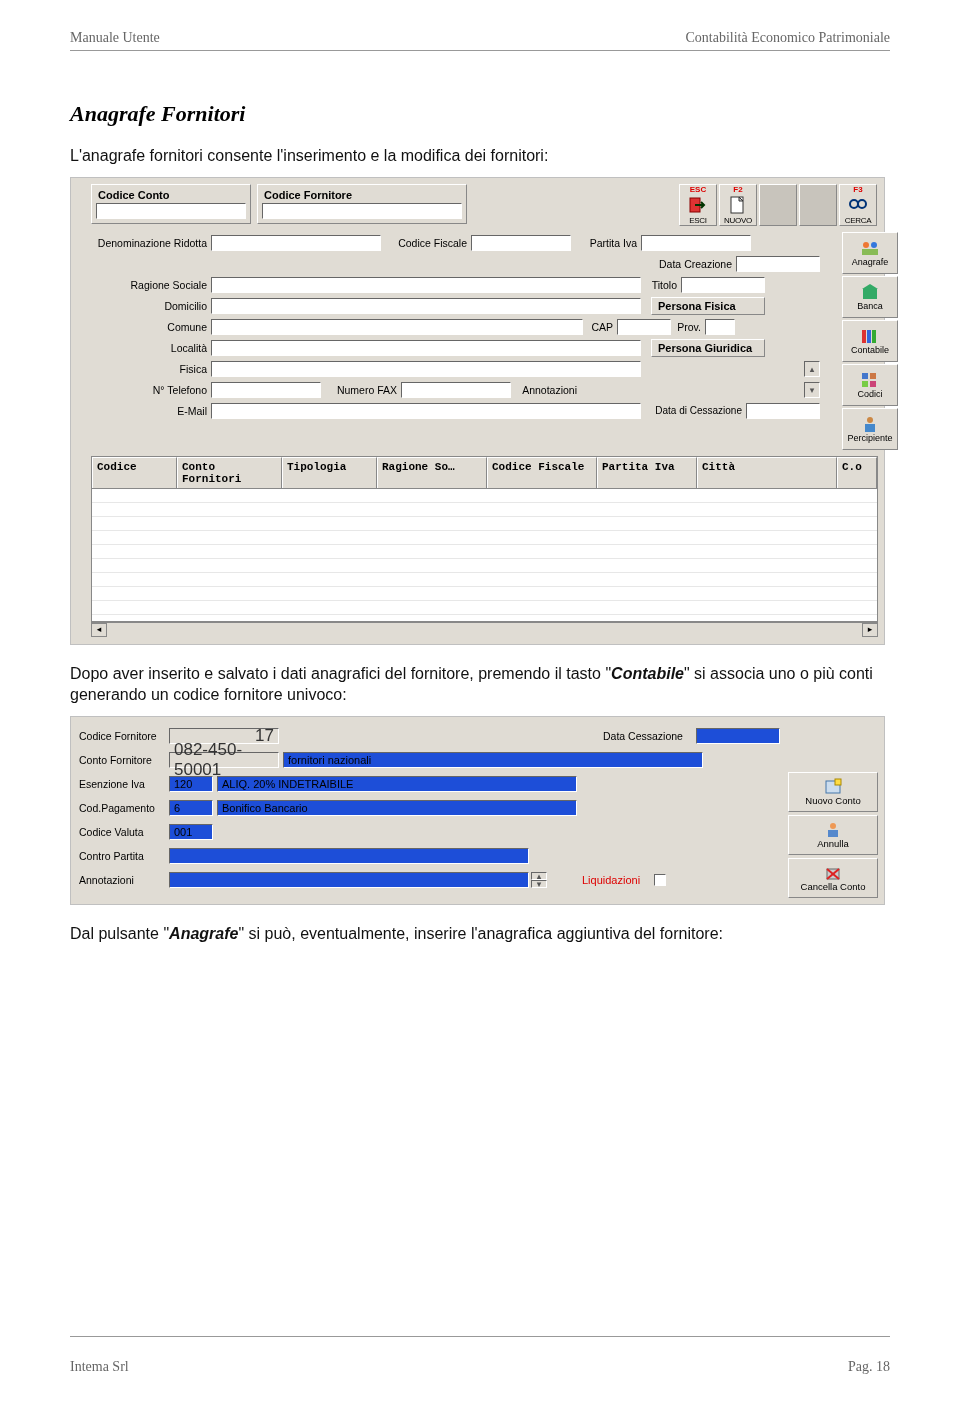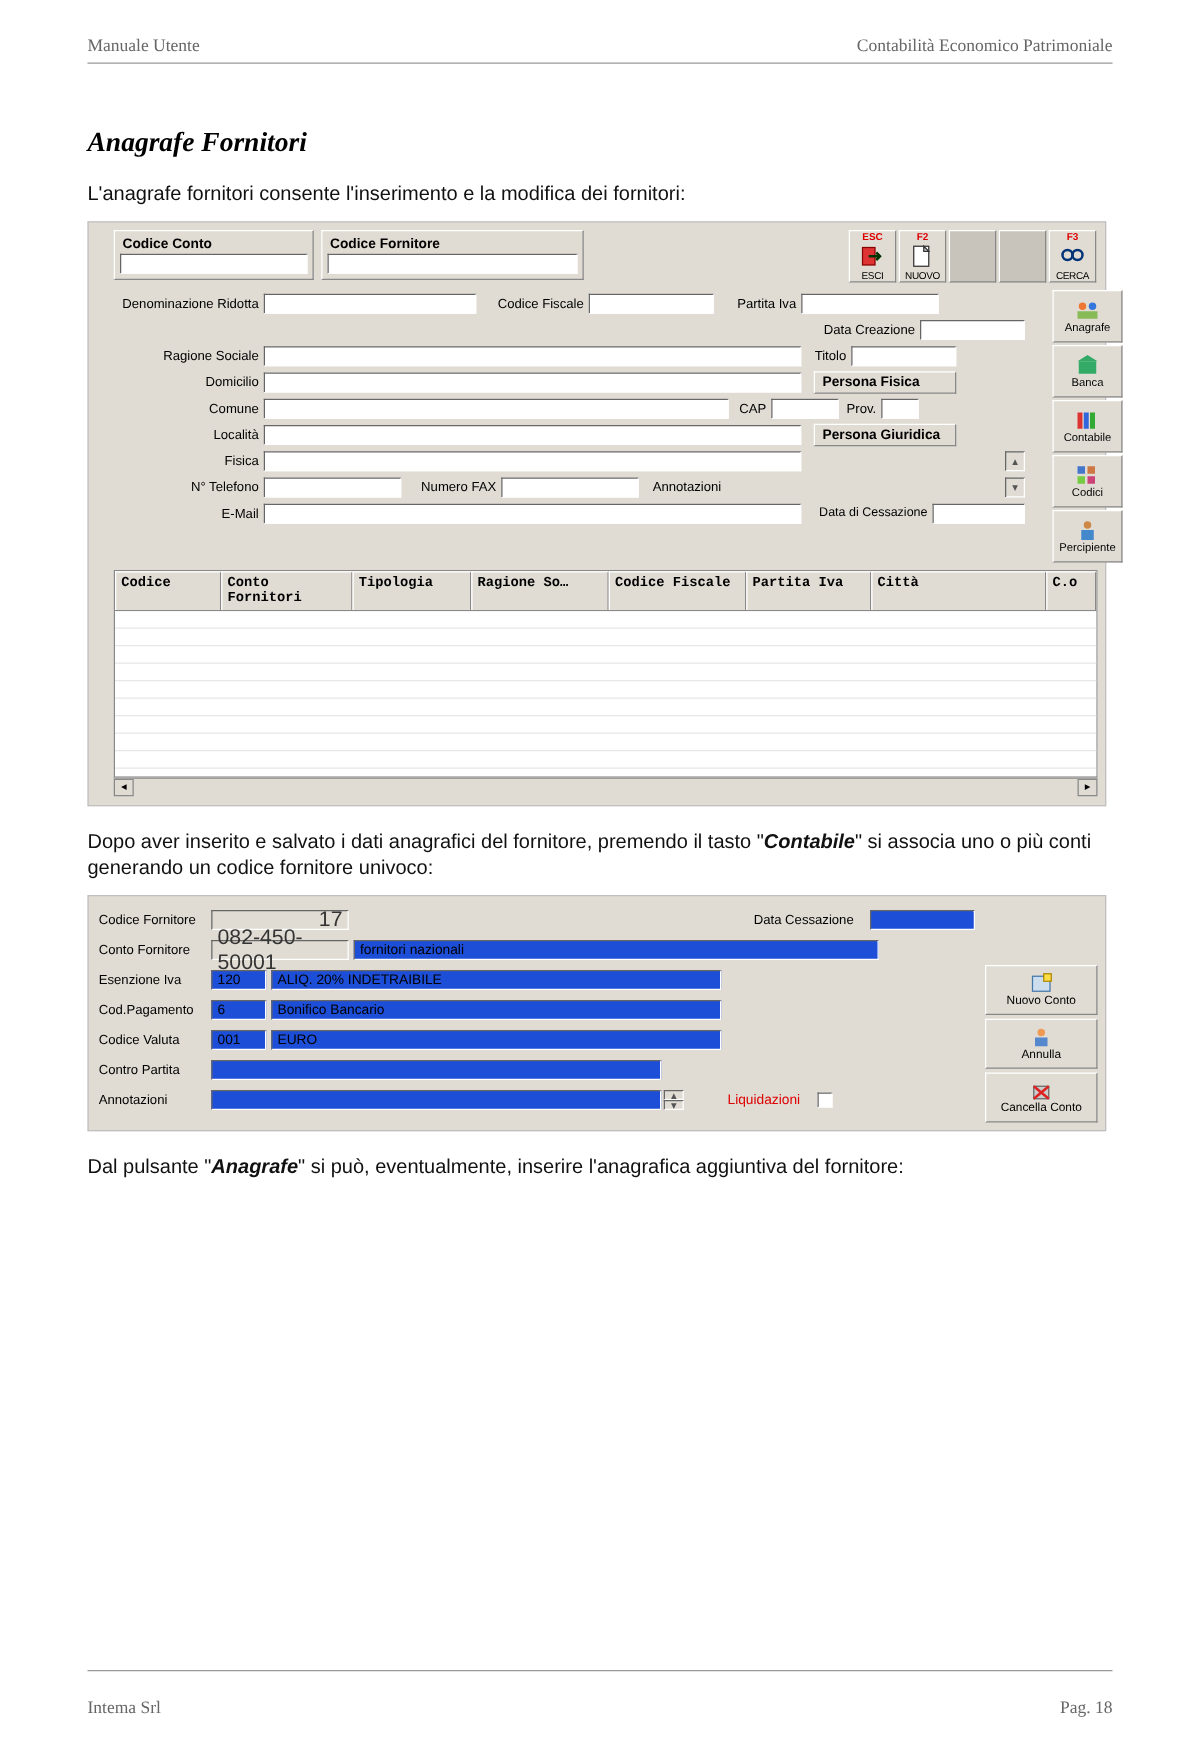--- a/index.html
+++ b/index.html
@@ -388,21 +388,20 @@
           <div class="txted" style="width:360px;margin-left:4px">ALIQ. 20% INDETRAIBILE</div>
         </div>
         <div class="wf2-row">
           <div class="wf2-lbl">Cod.Pagamento</div>
           <div class="txted" style="width:44px">6</div>
           <div class="txted" style="width:360px;margin-left:4px">Bonifico Bancario</div>
         </div>
         <div class="wf2-row">
           <div class="wf2-lbl">Codice Valuta</div>
           <div class="txted" style="width:44px">001</div>
-          <div class="txted" style="width:360px;margin-left:4px">EURO</div>
         </div>
         <div class="wf2-row">
           <div class="wf2-lbl">Contro Partita</div>
           <div class="txted" style="width:360px"></div>
         </div>
         <div class="wf2-row">
           <div class="wf2-lbl">Annotazioni</div>
           <div class="txted" style="width:360px"></div>
           <div style="display:flex;flex-direction:column;margin-left:2px">
             <div class="anno-box" style="height:8px">▴</div>

